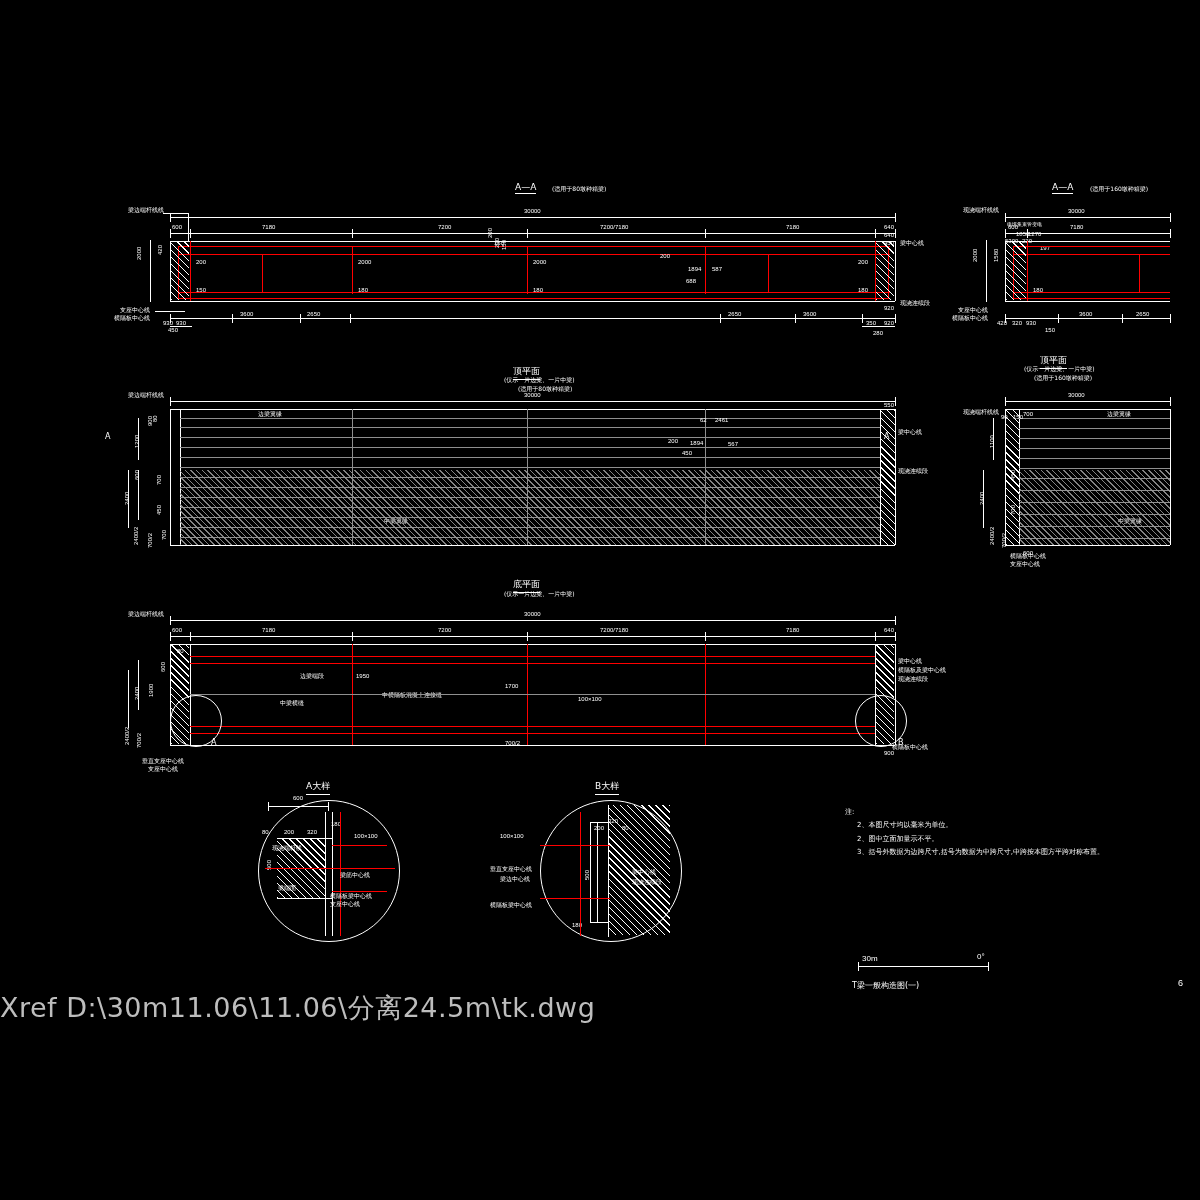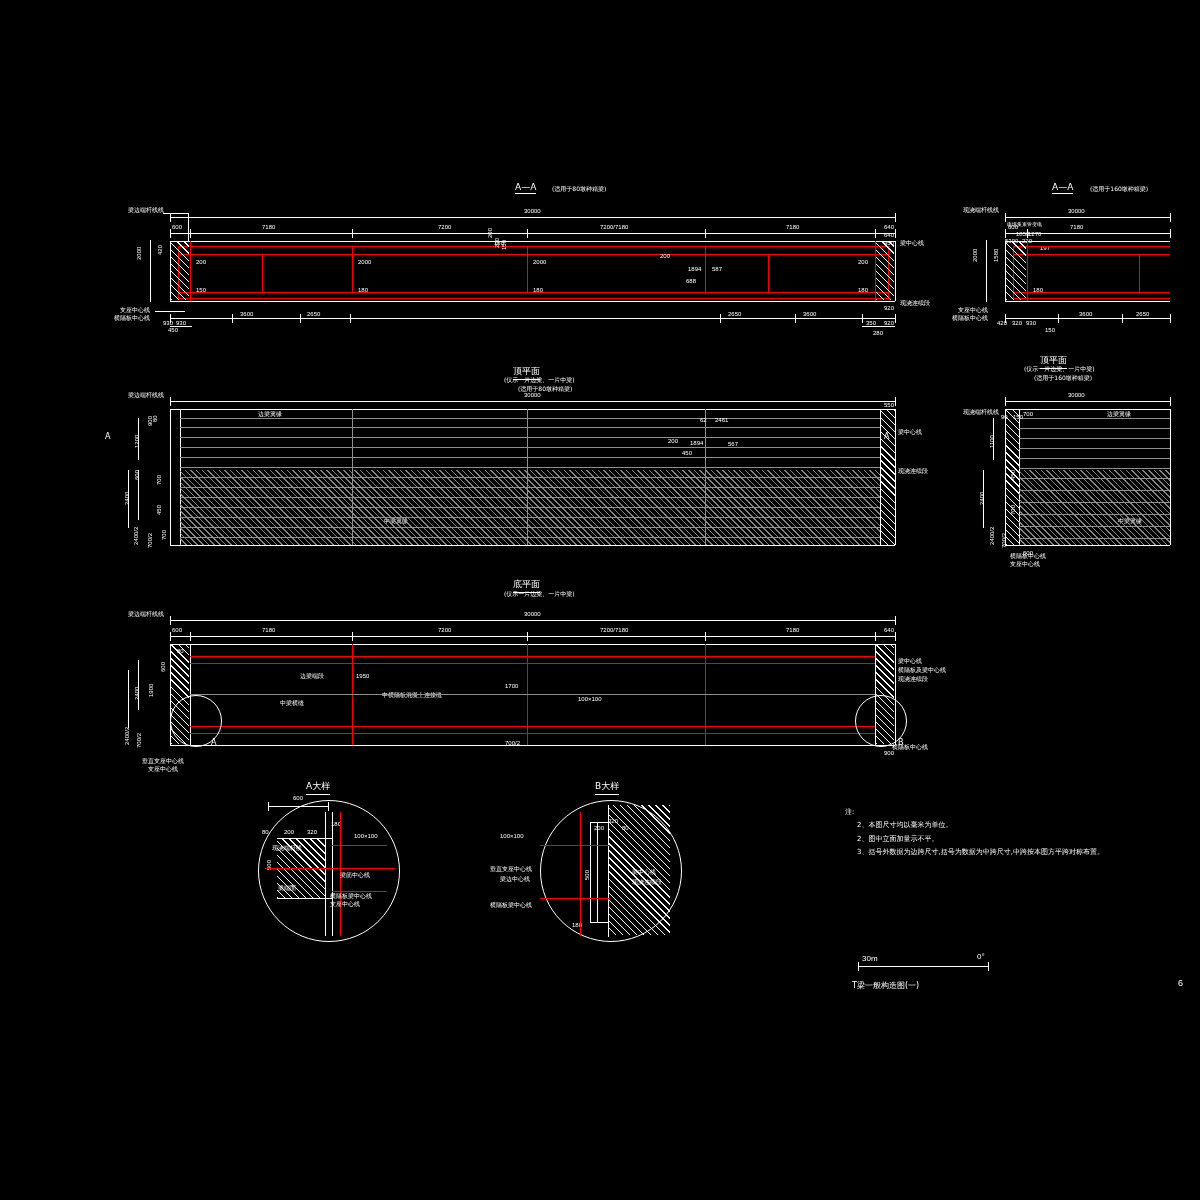--- a/index.html
+++ b/index.html
@@ -438,14 +438,15 @@
   </div>
 
   <div class="t" style="left:862px;top:955px;font-size:8px;">30m</div>
   <div class="t" style="left:977px;top:953px;font-size:8px;">0°</div>
   <div class="scaleline" style="left:858px;top:966px;width:130px;"></div>
   <div class="lv" style="left:858px;top:962px;height:9px;"></div>
   <div class="lv" style="left:988px;top:962px;height:9px;"></div>
   <div class="title-blk" style="left:852px;top:980px;">T梁一般构造图(一)</div>
   <div class="pg" style="left:1178px;top:978px;">6</div>
 
+  <div class="xref">Xref D:\30m11.06\11.06\分离24.5m\tk.dwg</div>
 
 </div>
 
 </body></html>

